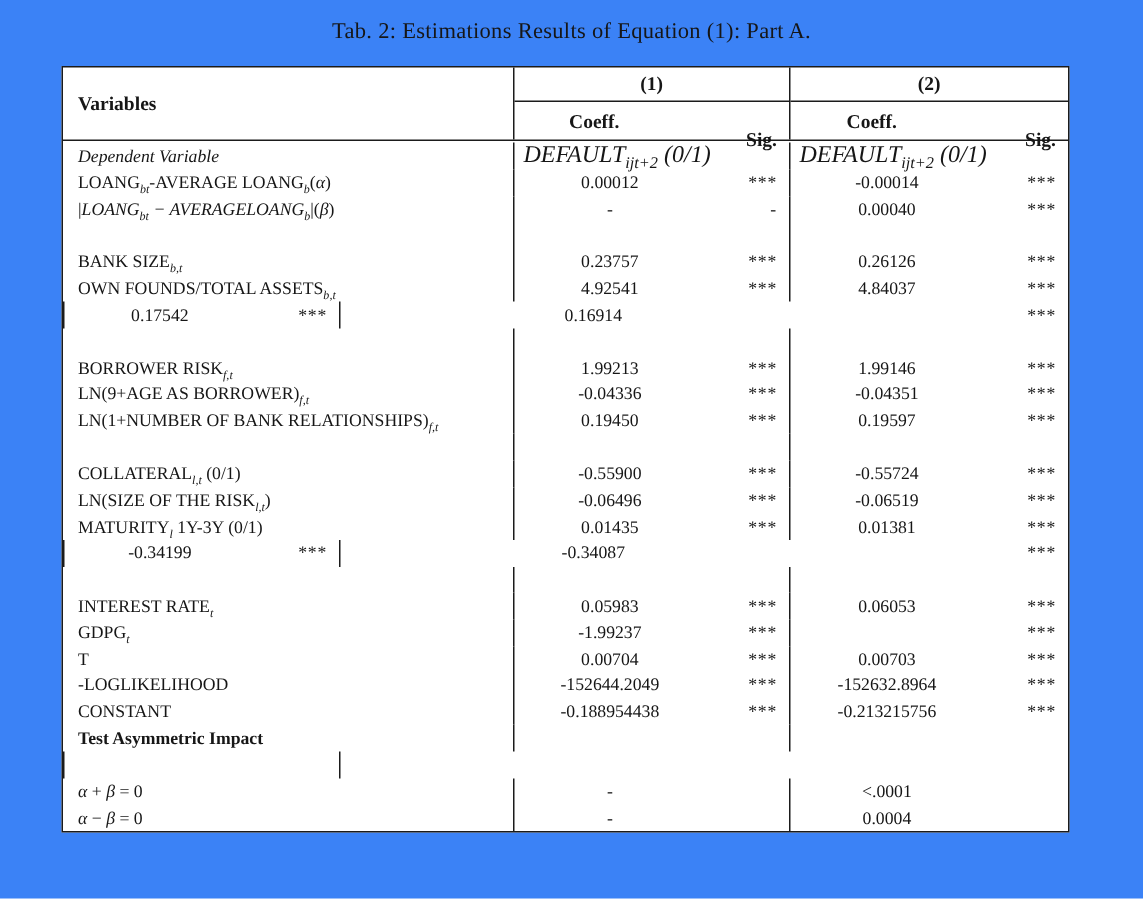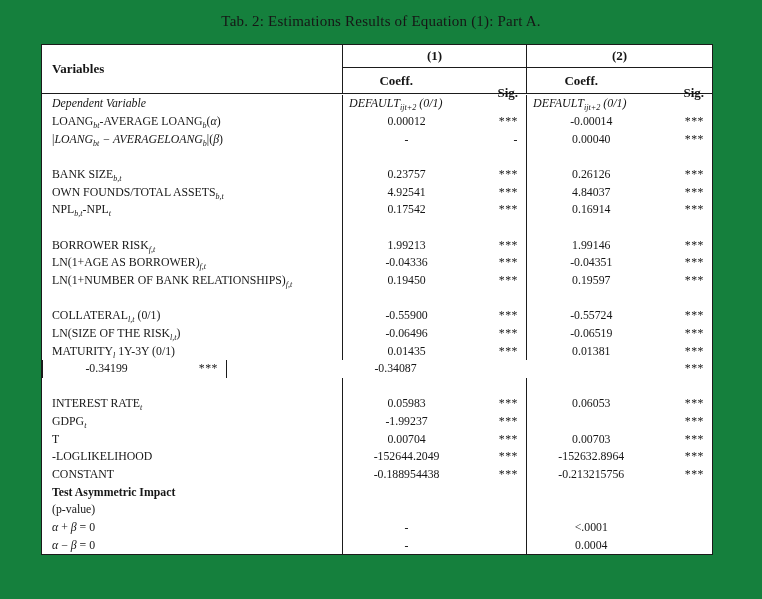--- a/index.html
+++ b/index.html
@@ -1,18 +1,18 @@
 <!DOCTYPE html>
 <html><head>
 <meta charset="utf-8">
 <style>
   html,body{margin:0;padding:0;background:#ffffff;}
   body{width:762px;height:599px;overflow:hidden;
        font-family:"Liberation Serif","DejaVu Serif",serif;color:#161616;}
-  .page{position:relative;width:762px;height:599px;background:#15803d;}
+  .page{position:relative;width:762px;height:599px;background:#3b82f6;}
   .title{position:absolute;top:13px;left:0;width:762px;text-align:center;
          font-size:15px;letter-spacing:.2px;}
   .table{position:absolute;left:41px;top:44px;width:672px;height:511px;
          border:1.8px solid #1b1b1b;box-sizing:border-box;
          display:flex;flex-direction:column;background:#fff;}
   .thead{display:flex;border-bottom:1.6px solid #1b1b1b;}
   .h-var{width:300px;box-sizing:border-box;padding-left:10px;display:flex;
          align-items:center;font-weight:bold;font-size:13px;}
   .hgrp{display:flex;flex-direction:column;border-left:1.6px solid #1b1b1b;
         box-sizing:border-box;}
@@ -26,21 +26,21 @@
   .tbody{flex:1;display:flex;flex-direction:column;padding-top:1px;}
   .trow{display:flex;flex:1;align-items:center;font-size:11.8px;}
   .c-var{width:300px;box-sizing:border-box;padding-left:10px;white-space:nowrap;}
   .grp{display:flex;align-self:stretch;align-items:center;
        border-left:1.6px solid #1b1b1b;box-sizing:border-box;}
   .grp.g1{width:184px;}
   .grp.g2{flex:1;}
   .c-coeff{width:69.5%;text-align:center;box-sizing:border-box;}
   .c-sig{flex:1;text-align:right;padding-right:8px;box-sizing:border-box;
          letter-spacing:.5px;}
-  .depcell{padding-left:6px;font-size:12px;white-space:nowrap;}
+  .depcell{padding-left:6px;font-size:16px;white-space:nowrap;}
   sub{font-size:.68em;font-style:italic;line-height:0;}
   .it{font-style:italic;}
   .bd{font-weight:bold;text-align:right;}
 </style>
 </head>
 <body>
 
 <div class="page">
 
   <div class="title">Tab. 2: Estimations Results of Equation (1): Part A.</div>
@@ -120,21 +120,20 @@
           <div class="grp g1">
             <div class="c-coeff">4.92541</div>
             <div class="c-sig">***</div>
           </div>
           <div class="grp g2">
             <div class="c-coeff">4.84037</div>
             <div class="c-sig">***</div>
           </div>
         </div>
         <div class="trow">
-          <div class="c-var"><span>NPL</span><sub>b,t</sub><span>-NPL</span><sub>t</sub></div>
           <div class="grp g1">
             <div class="c-coeff">0.17542</div>
             <div class="c-sig">***</div>
           </div>
           <div class="grp g2">
             <div class="c-coeff">0.16914</div>
             <div class="c-sig">***</div>
           </div>
         </div>
         <div class="trow">
@@ -147,21 +146,21 @@
           <div class="grp g1">
             <div class="c-coeff">1.99213</div>
             <div class="c-sig">***</div>
           </div>
           <div class="grp g2">
             <div class="c-coeff">1.99146</div>
             <div class="c-sig">***</div>
           </div>
         </div>
         <div class="trow">
-          <div class="c-var"><span>LN(1+AGE AS BORROWER)</span><sub>f,t</sub></div>
+          <div class="c-var"><span>LN(9+AGE AS BORROWER)</span><sub>f,t</sub></div>
           <div class="grp g1">
             <div class="c-coeff">-0.04336</div>
             <div class="c-sig">***</div>
           </div>
           <div class="grp g2">
             <div class="c-coeff">-0.04351</div>
             <div class="c-sig">***</div>
           </div>
         </div>
         <div class="trow">
@@ -287,21 +286,20 @@
           <div class="grp g1">
             <div class="c-coeff"></div>
             <div class="c-sig"></div>
           </div>
           <div class="grp g2">
             <div class="c-coeff"></div>
             <div class="c-sig"></div>
           </div>
         </div>
         <div class="trow">
-          <div class="c-var"><span>(p-value)</span></div>
           <div class="grp g1">
             <div class="c-coeff"></div>
             <div class="c-sig"></div>
           </div>
           <div class="grp g2">
             <div class="c-coeff"></div>
             <div class="c-sig"></div>
           </div>
         </div>
         <div class="trow">

